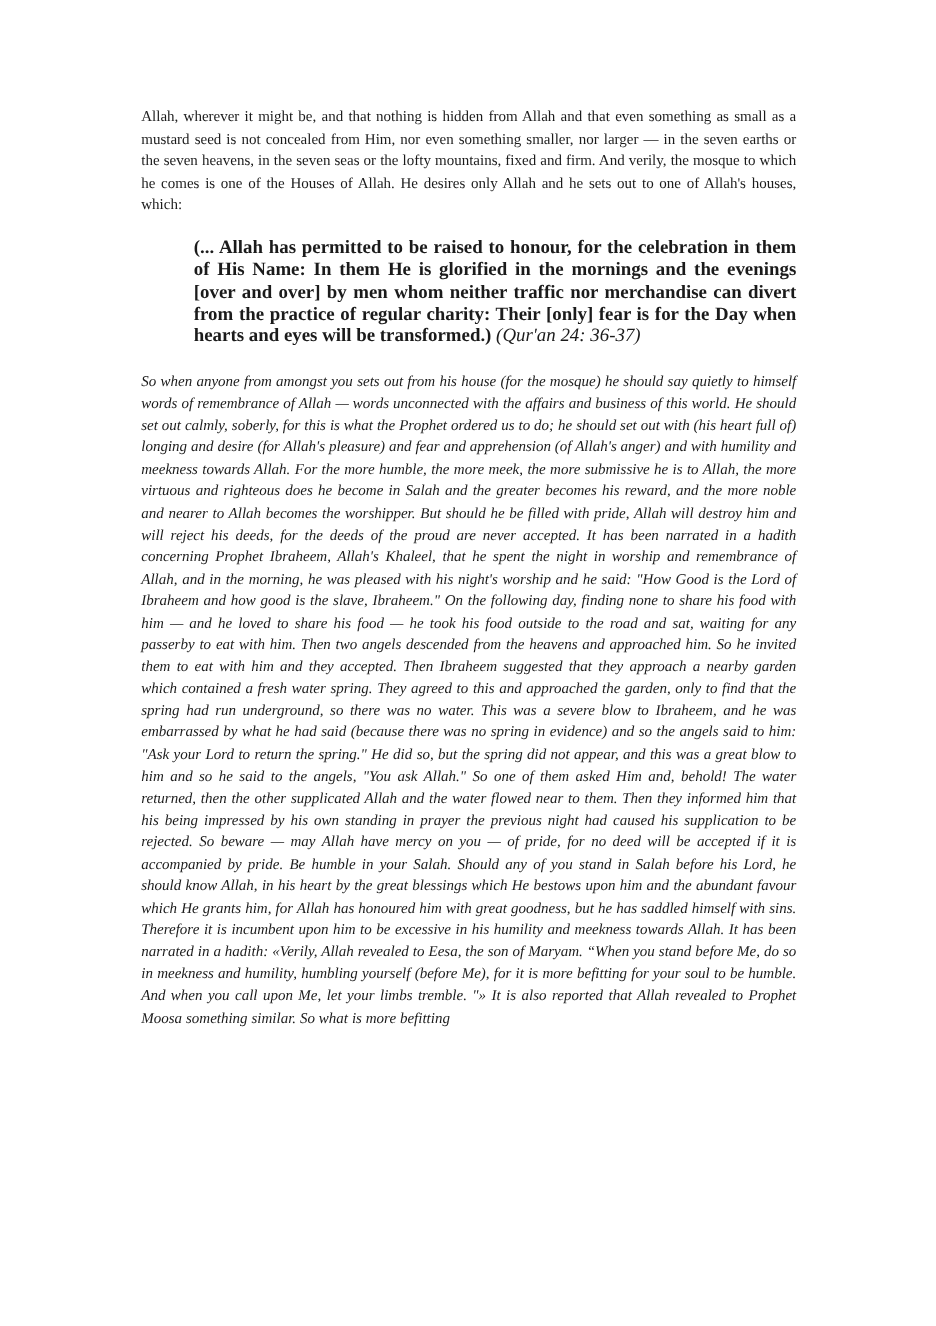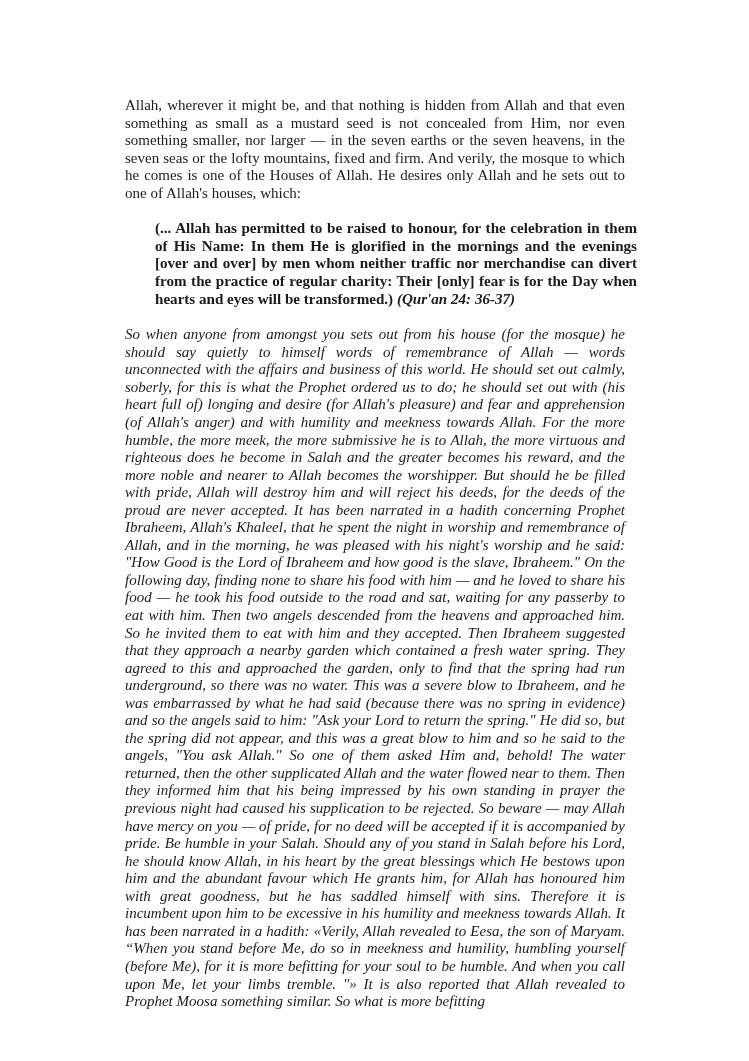--- a/index.html
+++ b/index.html
@@ -23,46 +23,46 @@
     background: #ffffff;
     box-sizing: border-box;
   }
   .content {
     position: absolute;
     left: 113px;
     top: 85px;
     width: 524px;
   }
   p.para {
-    margin: 12px;
+    margin: 0;
     padding: 0;
     text-align: justify;
     text-justify: inter-word;
-    font-size: 15px;
+    font-size: 12px;
     line-height: 17.55px;
     letter-spacing: 0.0px;
     word-spacing: 0.1px;
     hyphens: none;
   }
   p.para.gap-below {
     margin-bottom: 17.5px;
   }
   blockquote.quote {
     margin: 0 0 17.5px 0;
     padding: 0;
     width: 482px;
     margin-left: 42px;
     text-align: justify;
     text-justify: inter-word;
     font-size: 15.1px;
     line-height: 17.8px;
     font-weight: bold;
   }
   blockquote.quote .citation {
-    font-weight: bold;
+    font-weight: normal;
     font-style: italic;
   }
   
   p.para.body-main {
     text-align: justify;
     font-style: italic;
   }
   
 </style>
 </head>

